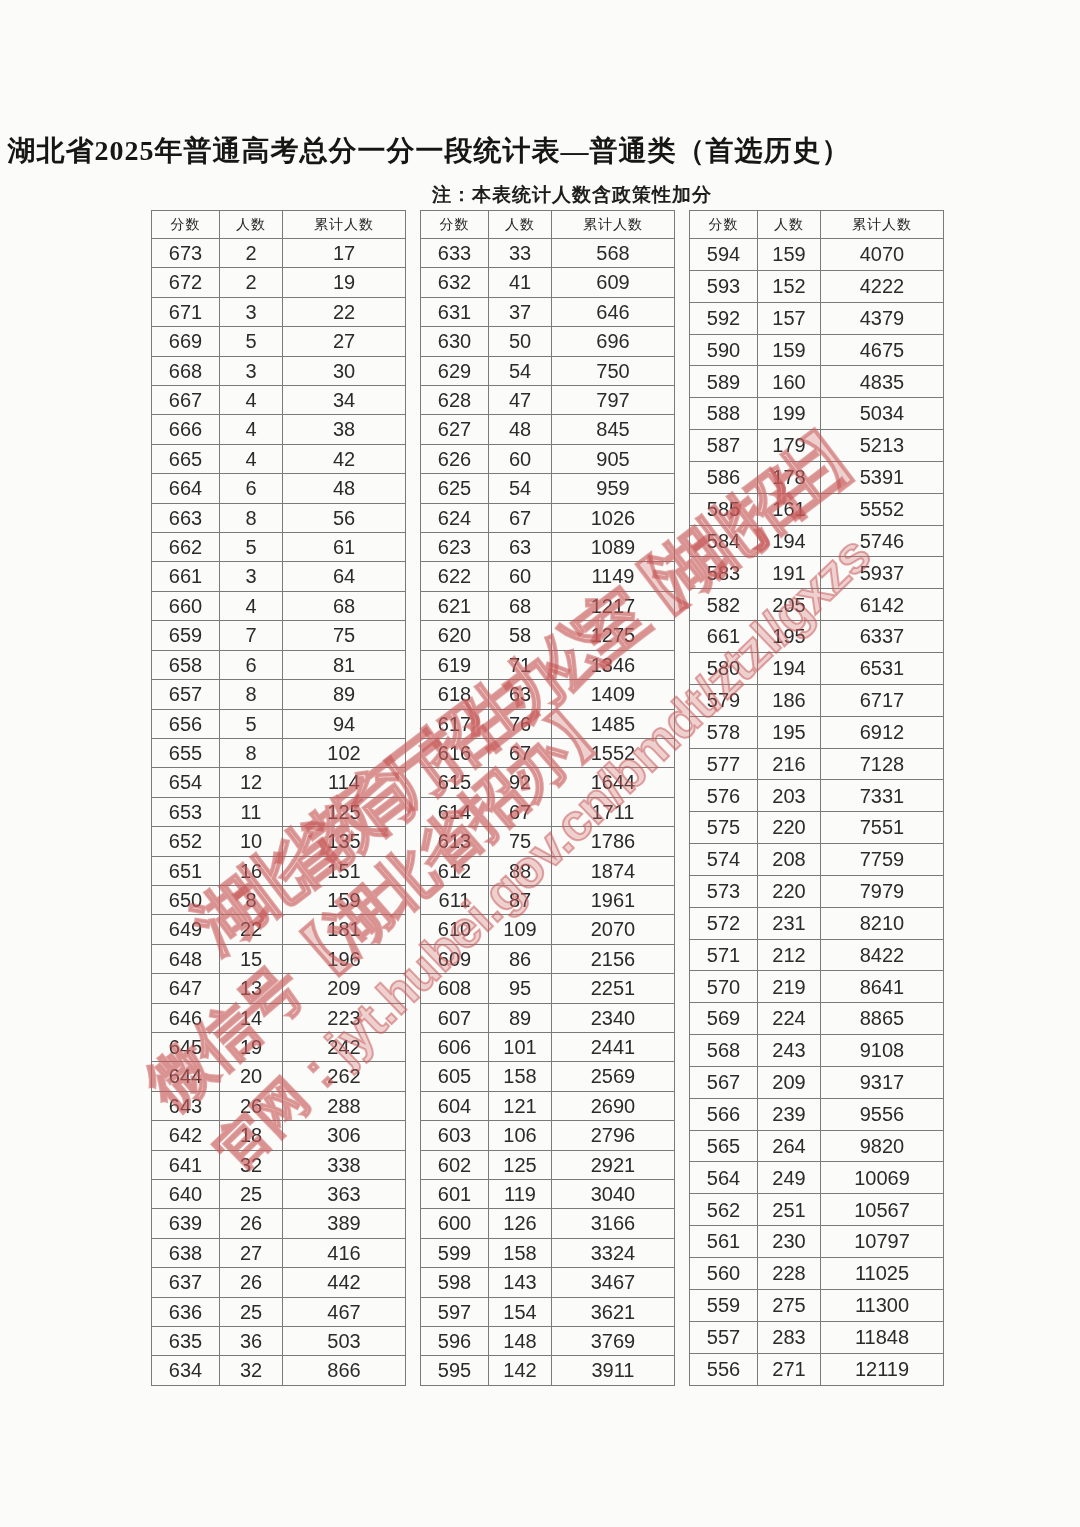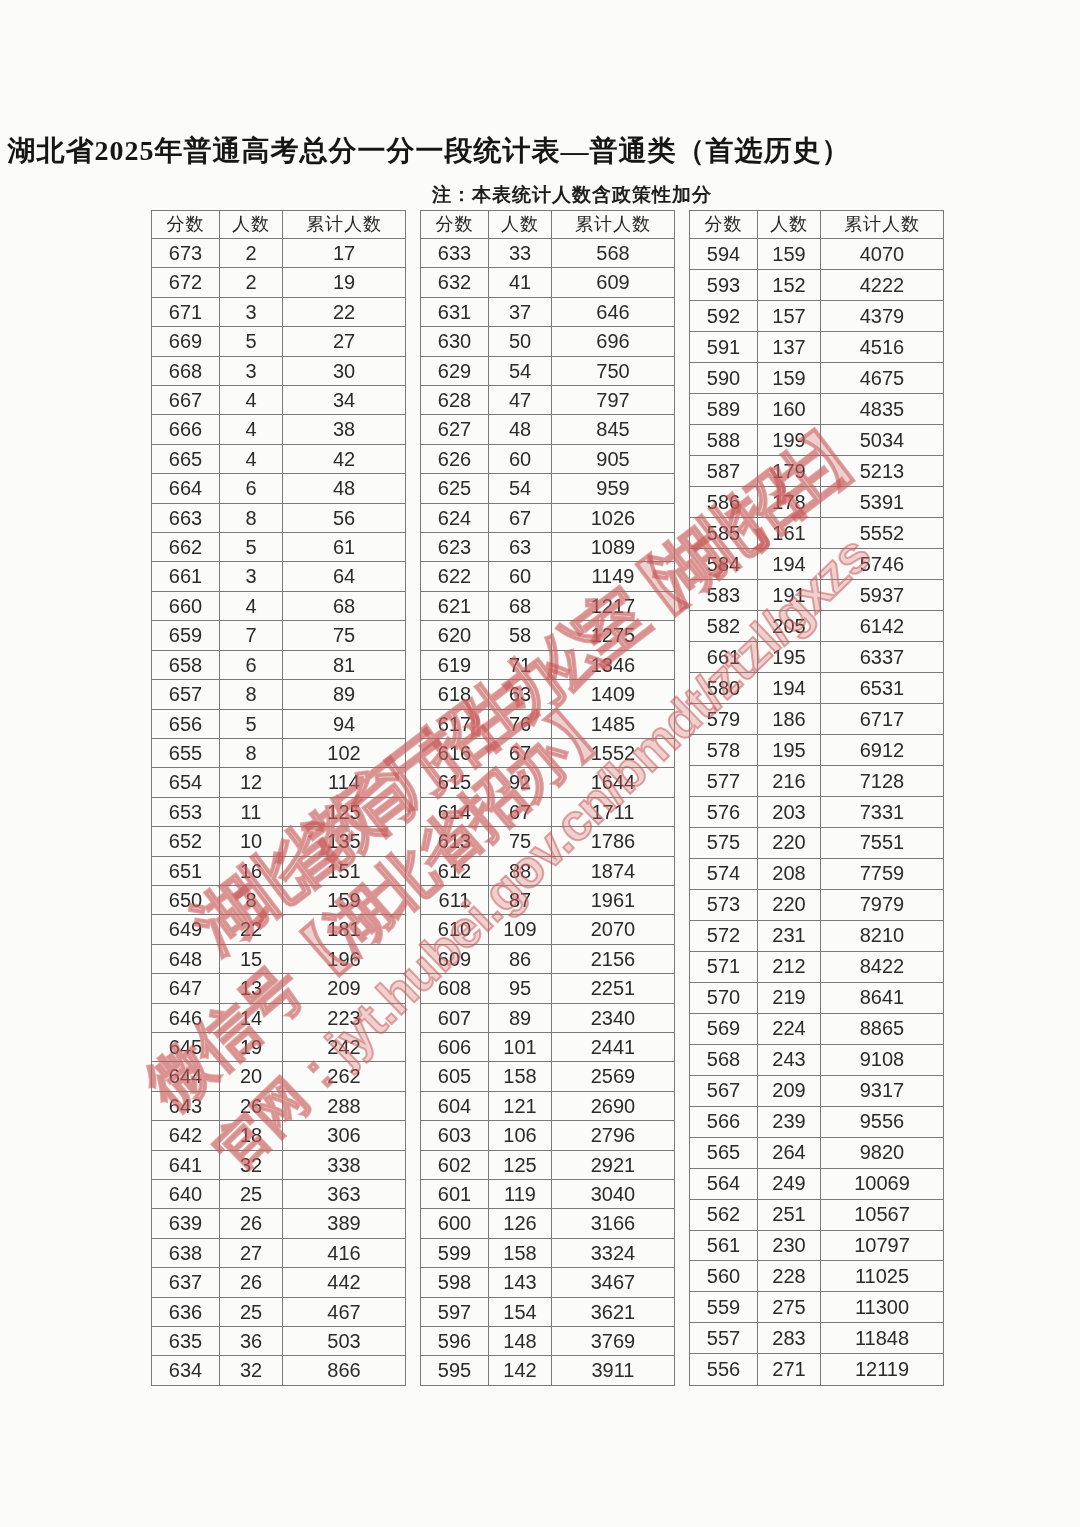--- a/index.html
+++ b/index.html
@@ -35,21 +35,21 @@
     width:254px;
     background:transparent;
     border:1.5px solid #606060;
   }
   table.grp col.c-score{width:68px;}
   table.grp col.c-count{width:63px;}
   table.grp col.c-cum{width:123px;}
   table.grp th{
     border:1px solid #7a7a7a;
     height:27px;line-height:27px;
-    font-size:18px;font-weight:400;color:#262626;
+    font-size:14px;font-weight:400;color:#262626;
     text-align:center;padding:0;
     letter-spacing:1px;
   }
   table.grp td{
     border:1px solid #7a7a7a;
     height:28.4px;line-height:28.4px;
     font-size:20px;color:#2b2b2b;
     text-align:center;padding:0;
     white-space:nowrap;
   }
@@ -539,25 +539,20 @@
             <td>593</td>
             <td>152</td>
             <td>4222</td>
           </tr>
           <tr>
             <td>592</td>
             <td>157</td>
             <td>4379</td>
           </tr>
           <tr>
-            <td>591</td>
-            <td>137</td>
-            <td>4516</td>
-          </tr>
-          <tr>
             <td>590</td>
             <td>159</td>
             <td>4675</td>
           </tr>
           <tr>
             <td>589</td>
             <td>160</td>
             <td>4835</td>
           </tr>
           <tr>

